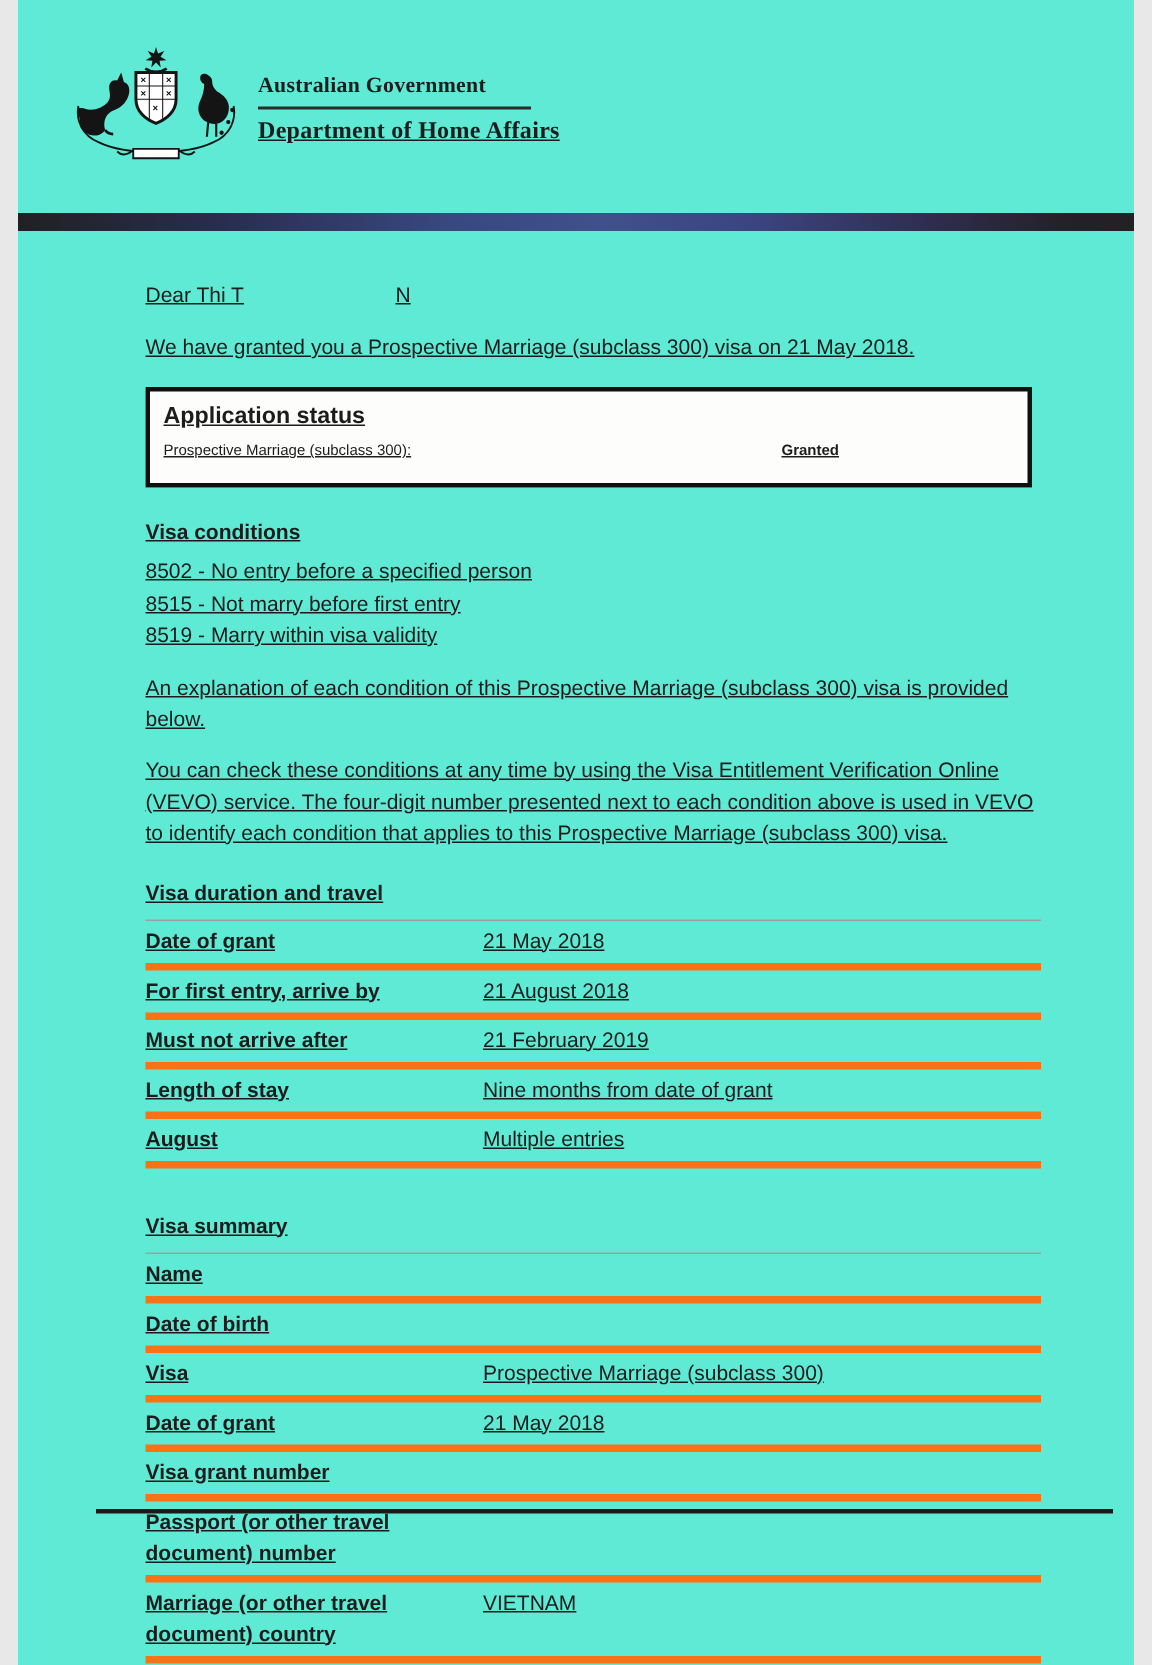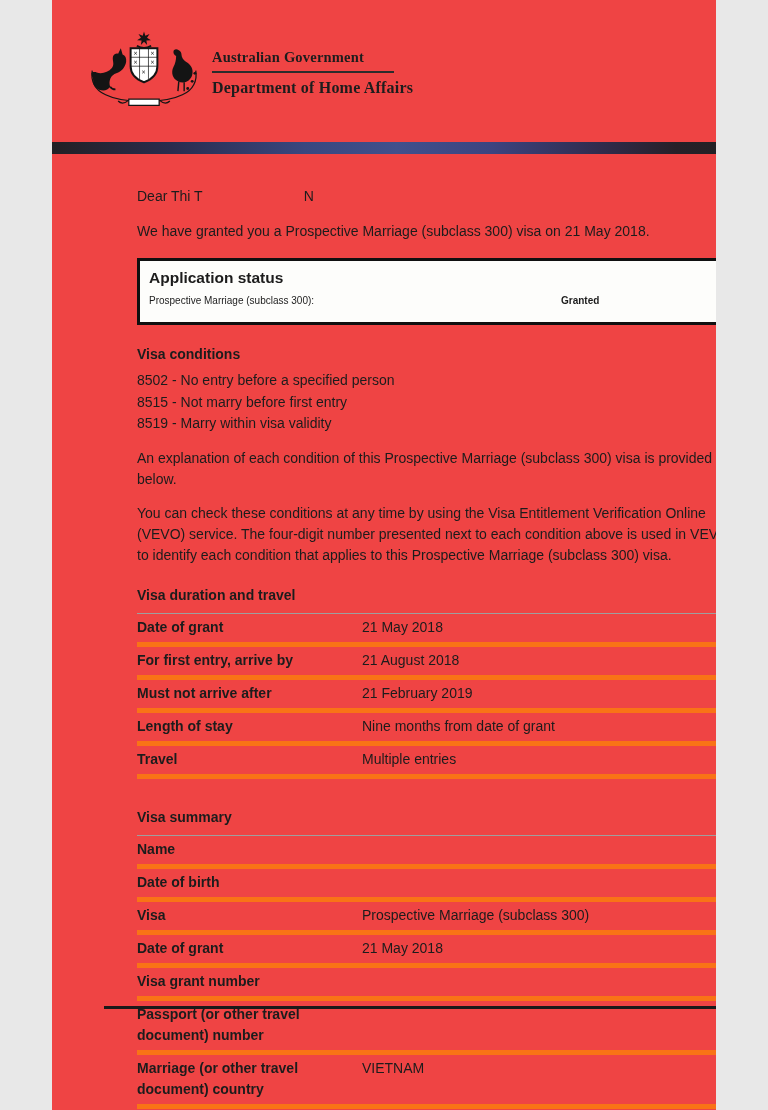--- a/index.html
+++ b/index.html
@@ -1,24 +1,25 @@
 <!DOCTYPE html>
 <html><head>
 <meta charset="utf-8">
 <style>
   html,body{margin:0;padding:0;}
   body{background:#e8e8e8;}
   .page{
     position:relative;
-    width:664px;height:1110px;
-    background:#ef4444;
+    width:744px;height:1110px;
+    background:#5eead4;
     font-family:"Liberation Sans", sans-serif;
     color:#1c1c1c;
     overflow:hidden;
     margin:0 auto;
+    text-decoration:underline;
   }
   
   .header{display:flex;align-items:flex-start;padding-top:28px;margin-left:34px;}
   .crest{width:116px;height:88px;flex:0 0 auto;}
   .agency{margin-left:10px;margin-top:20px;font-family:"Liberation Serif", serif;color:#1d1d1d;}
   .agency .gov{
     font-size:14.5px;font-weight:bold;letter-spacing:.2px;
     display:inline-block;padding:0 30px 5px 0;
     border-bottom:2px solid #2c2c2c;
   }
@@ -31,21 +32,21 @@
       #3c4480 66%, #312c4e 82%, #262028 94%, #232125 100%);
   }
   
   .content{margin:0 80px 0 85px;width:603px;font-size:14px;line-height:21px;}
   .greeting{margin-top:32px;display:flex;align-items:baseline;}
   .gap{display:inline-block;width:101px;}
   .intro{margin-top:14px;}
   
   .status-box{
     margin-top:16px;border:3px solid #101010;background:#fdfdfb;
-    padding:5px 17px 9px 9px;width:576px;
+    padding:5px 0 9px 9px;width:576px;
   }
   .status-box .bx-title{font-size:15.5px;font-weight:bold;line-height:23px;}
   .status-row{display:flex;font-size:10px;line-height:24px;}
   .status-row .lbl{width:412px;}
   .status-row .val{font-weight:bold;}
   
   .h2{font-size:14px;font-weight:bold;line-height:22px;margin-top:18px;}
   .cond-list{margin-top:5px;}
   .cond-list div{line-height:21.5px;}
   .para{margin-top:13px;}
@@ -141,21 +142,21 @@
       </div>
       <div class="trow">
         <span class="tlabel">Must not arrive after</span>
         <span class="tvalue">21 February 2019</span>
       </div>
       <div class="trow">
         <span class="tlabel">Length of stay</span>
         <span class="tvalue">Nine months from date of grant</span>
       </div>
       <div class="trow">
-        <span class="tlabel">Travel</span>
+        <span class="tlabel">August</span>
         <span class="tvalue">Multiple entries</span>
       </div>
     </div>
 
     <div class="h2 summary-gap">Visa summary</div>
     <div class="tbl">
       <div class="trow">
         <span class="tlabel">Name</span>
         <span class="tvalue"></span>
       </div>

